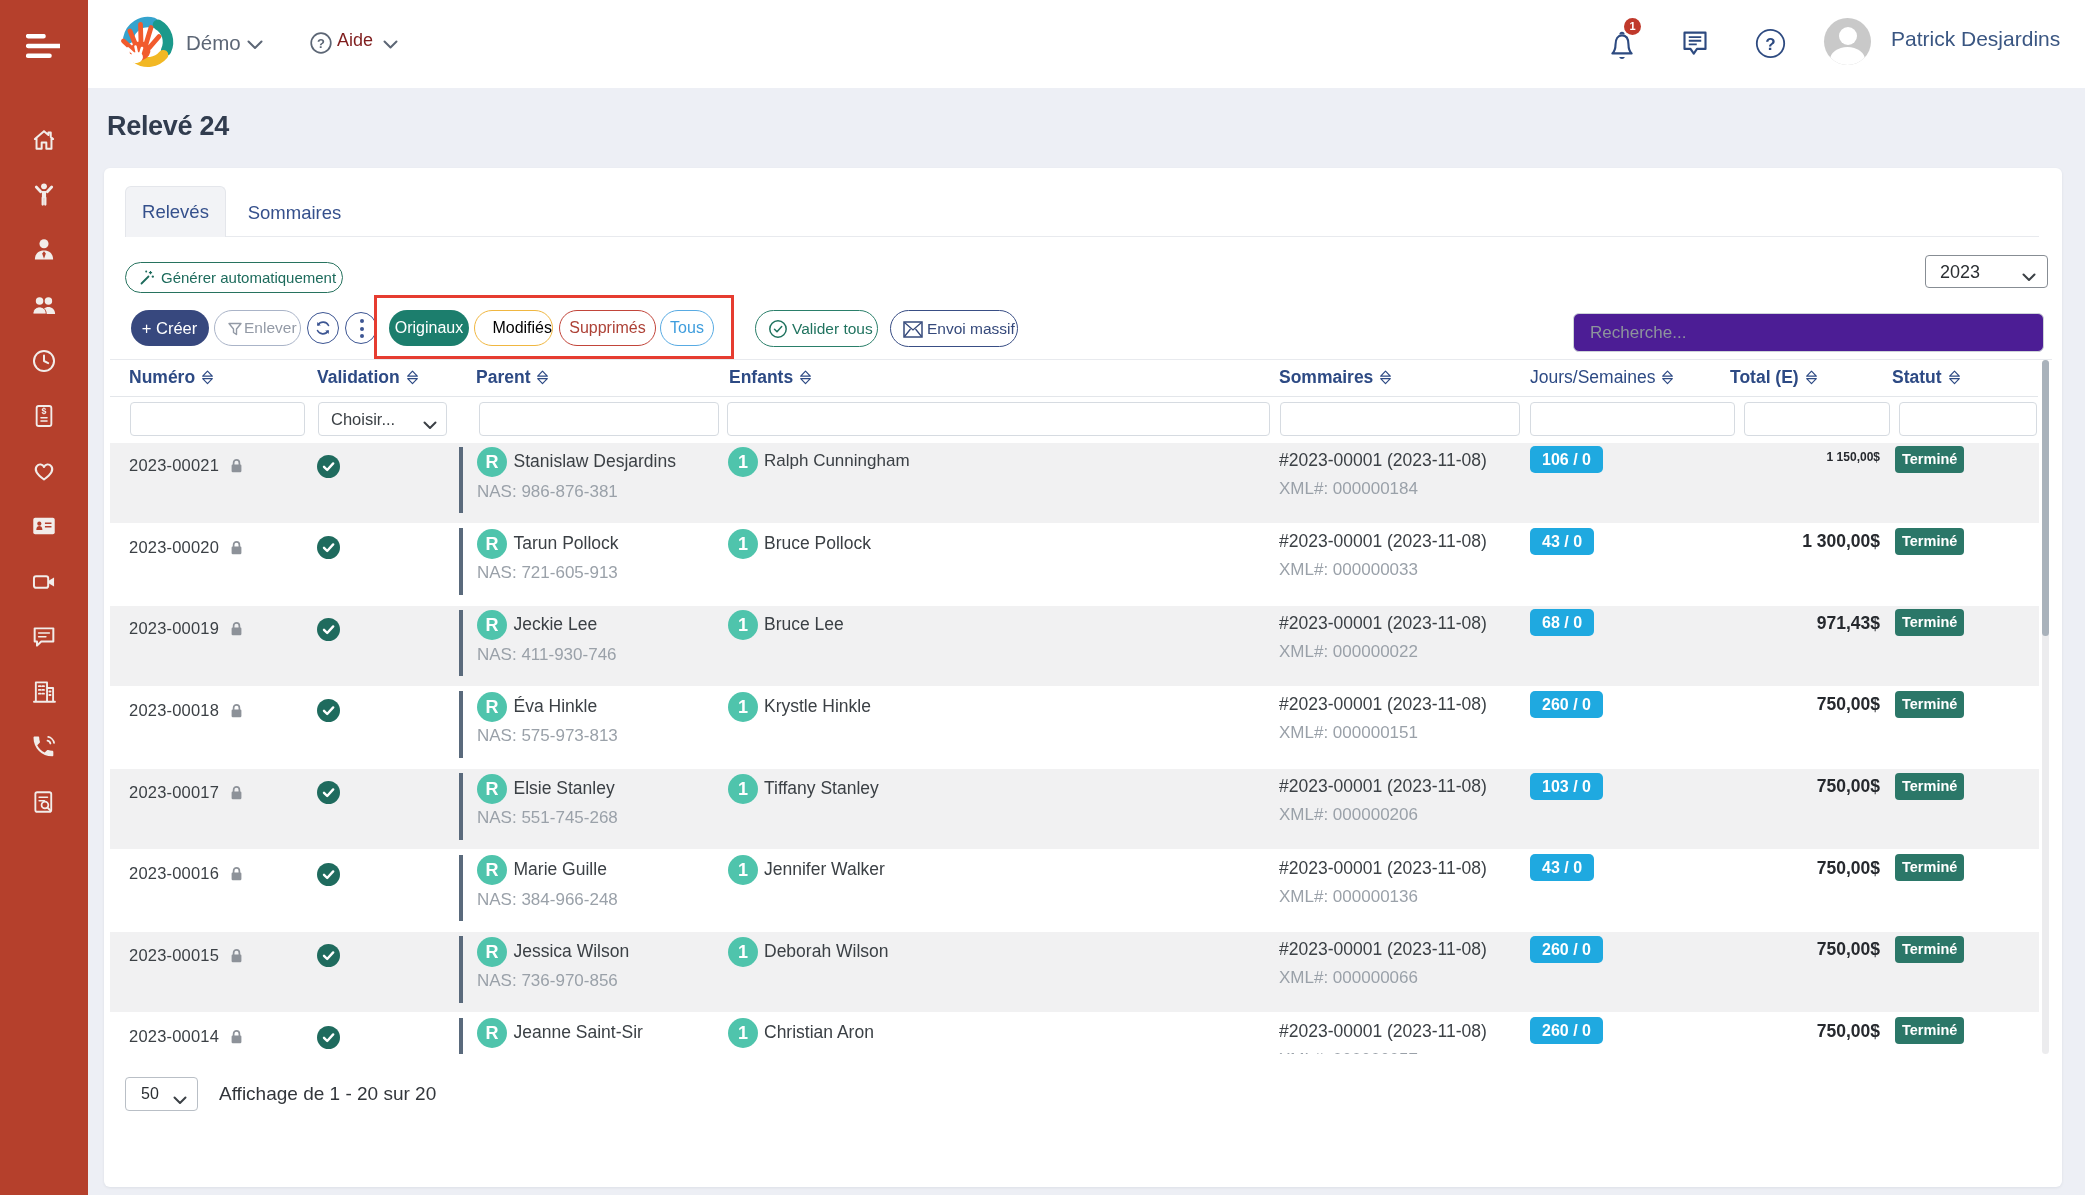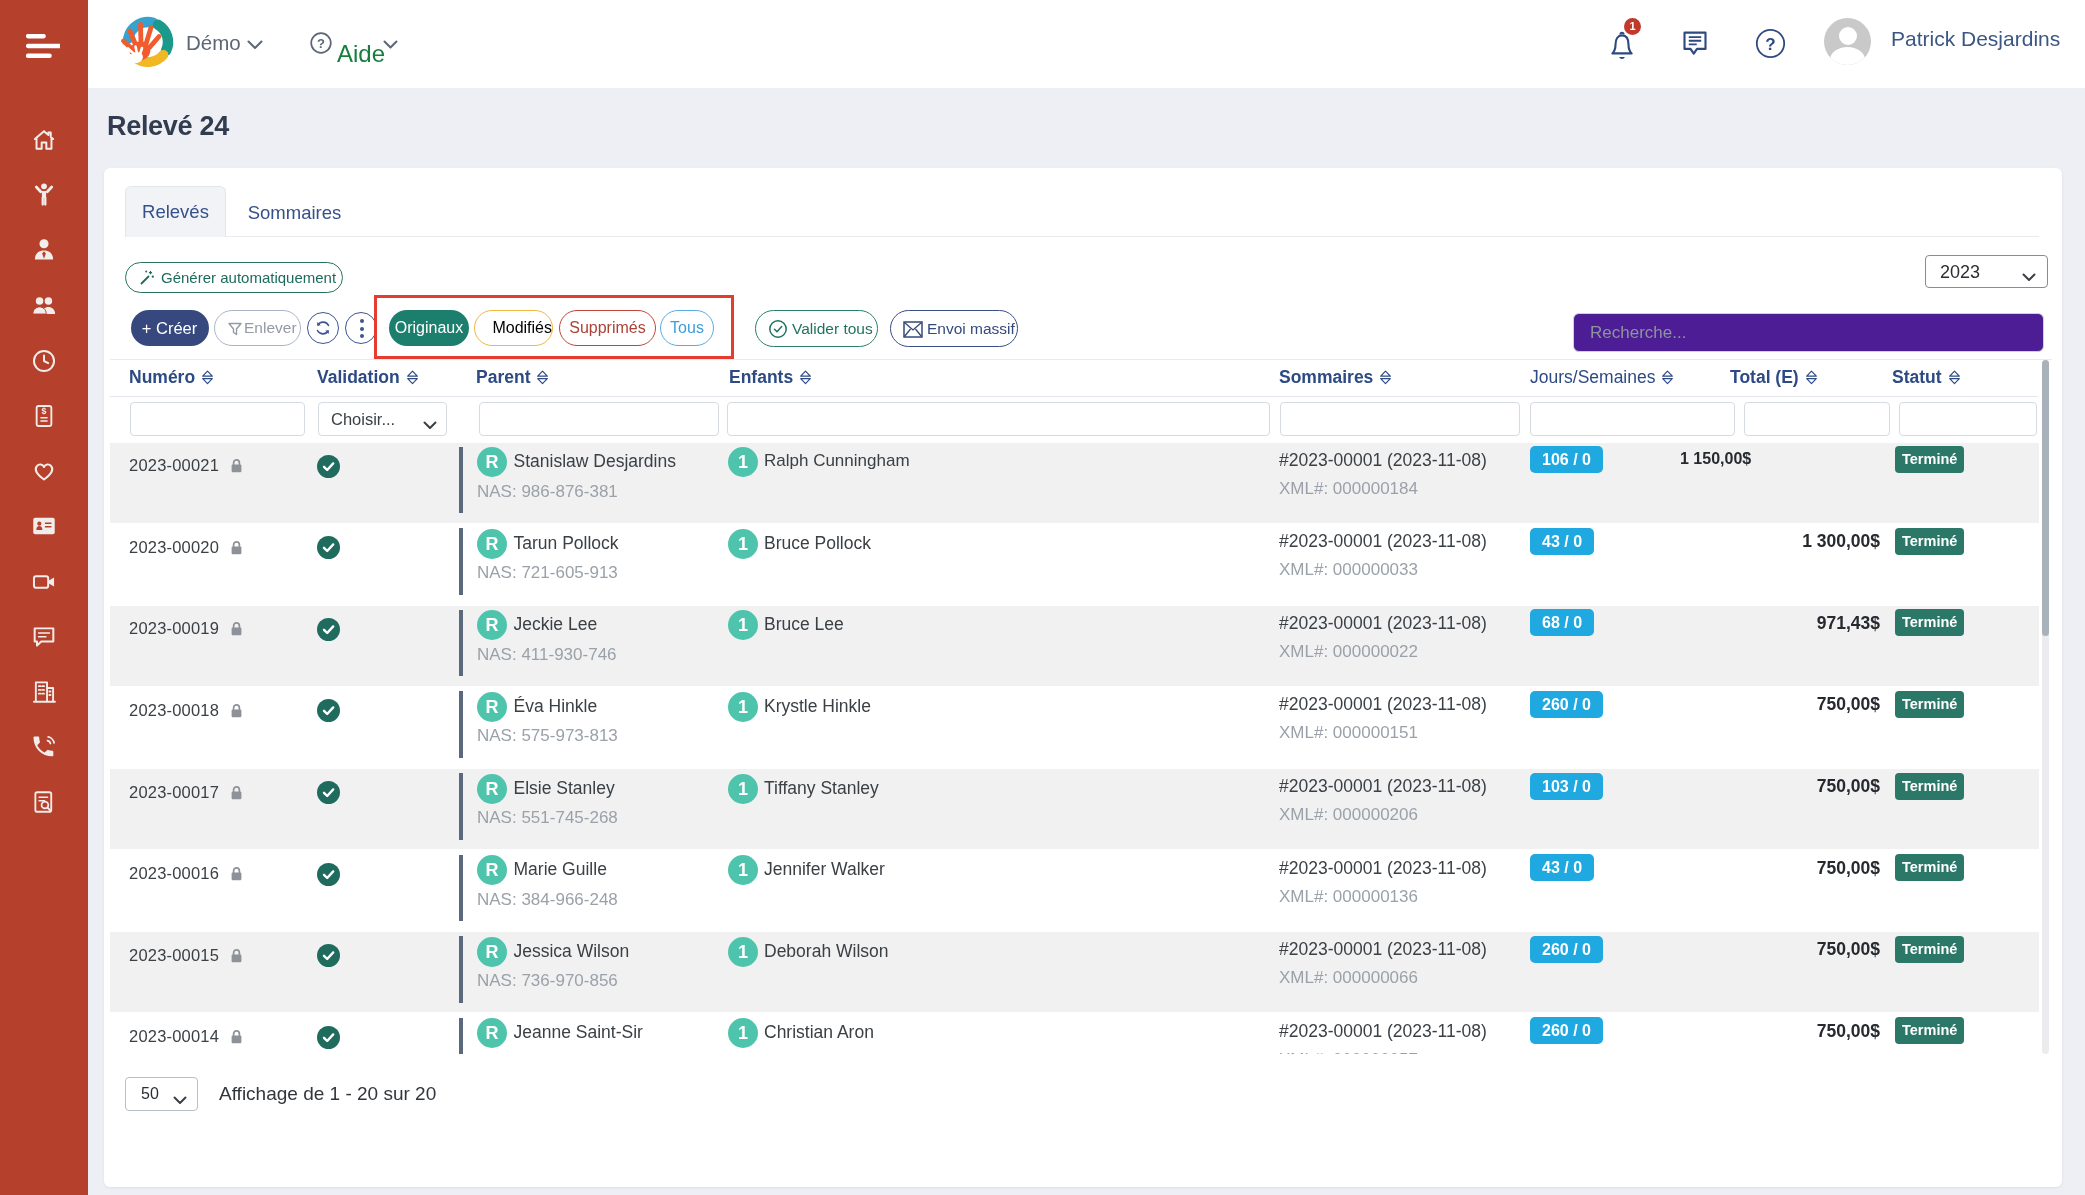--- a/index.html
+++ b/index.html
@@ -86,21 +86,21 @@
 <path d="M16 42 L10 36.5 M19 41.5 L17.5 34.5 M22 42.5 L24 36 M13.5 44 L7.5 41" stroke="#fff" stroke-width="2.6" stroke-linecap="round" fill="none"></path>
 </svg>
 <div class="abs" style="left:186px;top:31px;font-size:20.5px;color:#5c6675">Démo</div>
 <svg class="abs" style="left:247px;top:40px" width="16" height="10" viewBox="0 0 16 10">
     <path d="M1.5 1.5 L8 8 L14.5 1.5" stroke="#5c6675" stroke-width="2" fill="none" stroke-linecap="round" stroke-linejoin="round"></path>
   </svg>
 <svg class="abs" style="left:310px;top:32px" width="22" height="22" viewBox="0 0 22 22">
     <circle cx="11" cy="11" r="9.8" stroke="#5c6675" stroke-width="1.7" fill="none"></circle>
     <text x="11" y="15.6" font-size="13" font-weight="bold" fill="#5c6675" text-anchor="middle" font-family="Liberation Sans">?</text>
   </svg>
-<div class="abs" style="left:337px;top:40px;font-size:24px;color:#15803d">Aide</div>
+<div class="abs" style="left:337px;top:30px;font-size:18px;color:#7f1d1d">Aide</div>
 <svg class="abs" style="left:383px;top:40px" width="15" height="10" viewBox="0 0 15 10">
     <path d="M1.5 1.5 L7.5 7.5 L13.5 1.5" stroke="#5c6675" stroke-width="2" fill="none" stroke-linecap="round" stroke-linejoin="round"></path>
   </svg>
 
 <svg class="abs" style="left:1607px;top:28px" width="30" height="34" viewBox="0 0 24 27">
 <path d="M10.7 5 C10.7 3.2 13.3 3.2 13.3 5" stroke="#2d4a80" stroke-width="1.6" fill="none"></path>
 <path d="M4.3 20.2 C6.2 18.2 6.8 16.6 6.8 13.2 C6.8 8.4 8.8 5.8 12 5.8 C15.2 5.8 17.2 8.4 17.2 13.2 C17.2 16.6 17.8 18.2 19.7 20.2 Z" stroke="#2d4a80" stroke-width="1.7" fill="none" stroke-linejoin="round"></path>
 <path d="M9.7 23 A2.4 2.4 0 0 0 14.3 23 Z" fill="#2d4a80"></path>
 </svg>
 <div class="abs" style="left:1624px;top:18px;width:17px;height:17px;border-radius:50%;background:#c0392b;color:#fff;font-size:11px;font-weight:bold;text-align:center;line-height:17px">1</div>
@@ -240,21 +240,21 @@
       </svg>
 <div style="position:absolute;left:458.5px;top:446.6px;width:4.5px;height:66.5px;background:#5a6a7c"></div>
 <div style="position:absolute;left:477px;top:447.1px;width:30px;height:30px;border-radius:50%;background:#4fc4ac;color:#fff;font-size:18px;font-weight:bold;text-align:center;line-height:30px">R</div>
 <div style="position:absolute;left:513.5px;top:451.1px;font-size:17.5px;color:#3b4045">Stanislaw Desjardins</div>
 <div style="position:absolute;left:477px;top:481.6px;font-size:17px;color:#9aa1a9">NAS: 986-876-381</div>
 <div style="position:absolute;left:728px;top:447.1px;width:30px;height:30px;border-radius:50%;background:#4fc4ac;color:#fff;font-size:18px;font-weight:bold;text-align:center;line-height:30px">1</div>
 <div style="position:absolute;left:764px;top:451.1px;font-size:17px;color:#3b4045">Ralph Cunningham</div>
 <div style="position:absolute;left:1279px;top:449.6px;font-size:17.5px;color:#3b4045">#2023-00001 (2023-11-08)</div>
 <div style="position:absolute;left:1279px;top:478.6px;font-size:17px;color:#9aa1a9">XML#: 000000184</div>
 <div style="position:absolute;left:1530px;top:446.1px;height:27px;border-radius:5px;background:#1fa9e0;color:#fff;font-size:16px;font-weight:bold;line-height:27px;padding:0 12px">106 / 0</div>
-<div style="position:absolute;left:1680px;top:449.6px;width:200px;text-align:left;font-size:16px;font-weight:bold;color:#26292e">1 150,00$</div>
+<div style="position:absolute;left:1680px;top:449.6px;width:200px;text-align:right;font-size:12px;font-weight:bold;color:#26292e">1 150,00$</div>
 <div style="position:absolute;left:1895px;top:446.1px;height:27px;border-radius:4px;background:#2b7768;color:#fff;font-size:14.5px;font-weight:bold;line-height:27px;padding:0 7px">Terminé</div>
 
 <div style="position:absolute;left:129px;top:537.7px;font-size:16.5px;color:#3b4045;letter-spacing:0.2px">2023-00020</div>
 <svg style="position:absolute;left:229px;top:539.7px" width="15" height="16" viewBox="0 0 15 16">
         <path d="M4.6 7 V4.9 C4.6 3.1 5.9 1.9 7.5 1.9 C9.1 1.9 10.4 3.1 10.4 4.9 V7" stroke="#8d9299" stroke-width="1.7" fill="none"></path>
         <rect x="2.6" y="6.6" width="9.8" height="7.6" rx="1.2" fill="#8d9299"></rect>
       </svg>
 <div style="position:absolute;left:317px;top:536.2px;width:23px;height:23px;border-radius:50%;background:#1f6b5e"></div>
 <svg style="position:absolute;left:317px;top:536.2px" width="23" height="23" viewBox="0 0 23 23">
         <path d="M7 11.8 L10.2 15 L16.2 8.4" stroke="#fff" stroke-width="2.4" fill="none" stroke-linecap="round" stroke-linejoin="round"></path>

